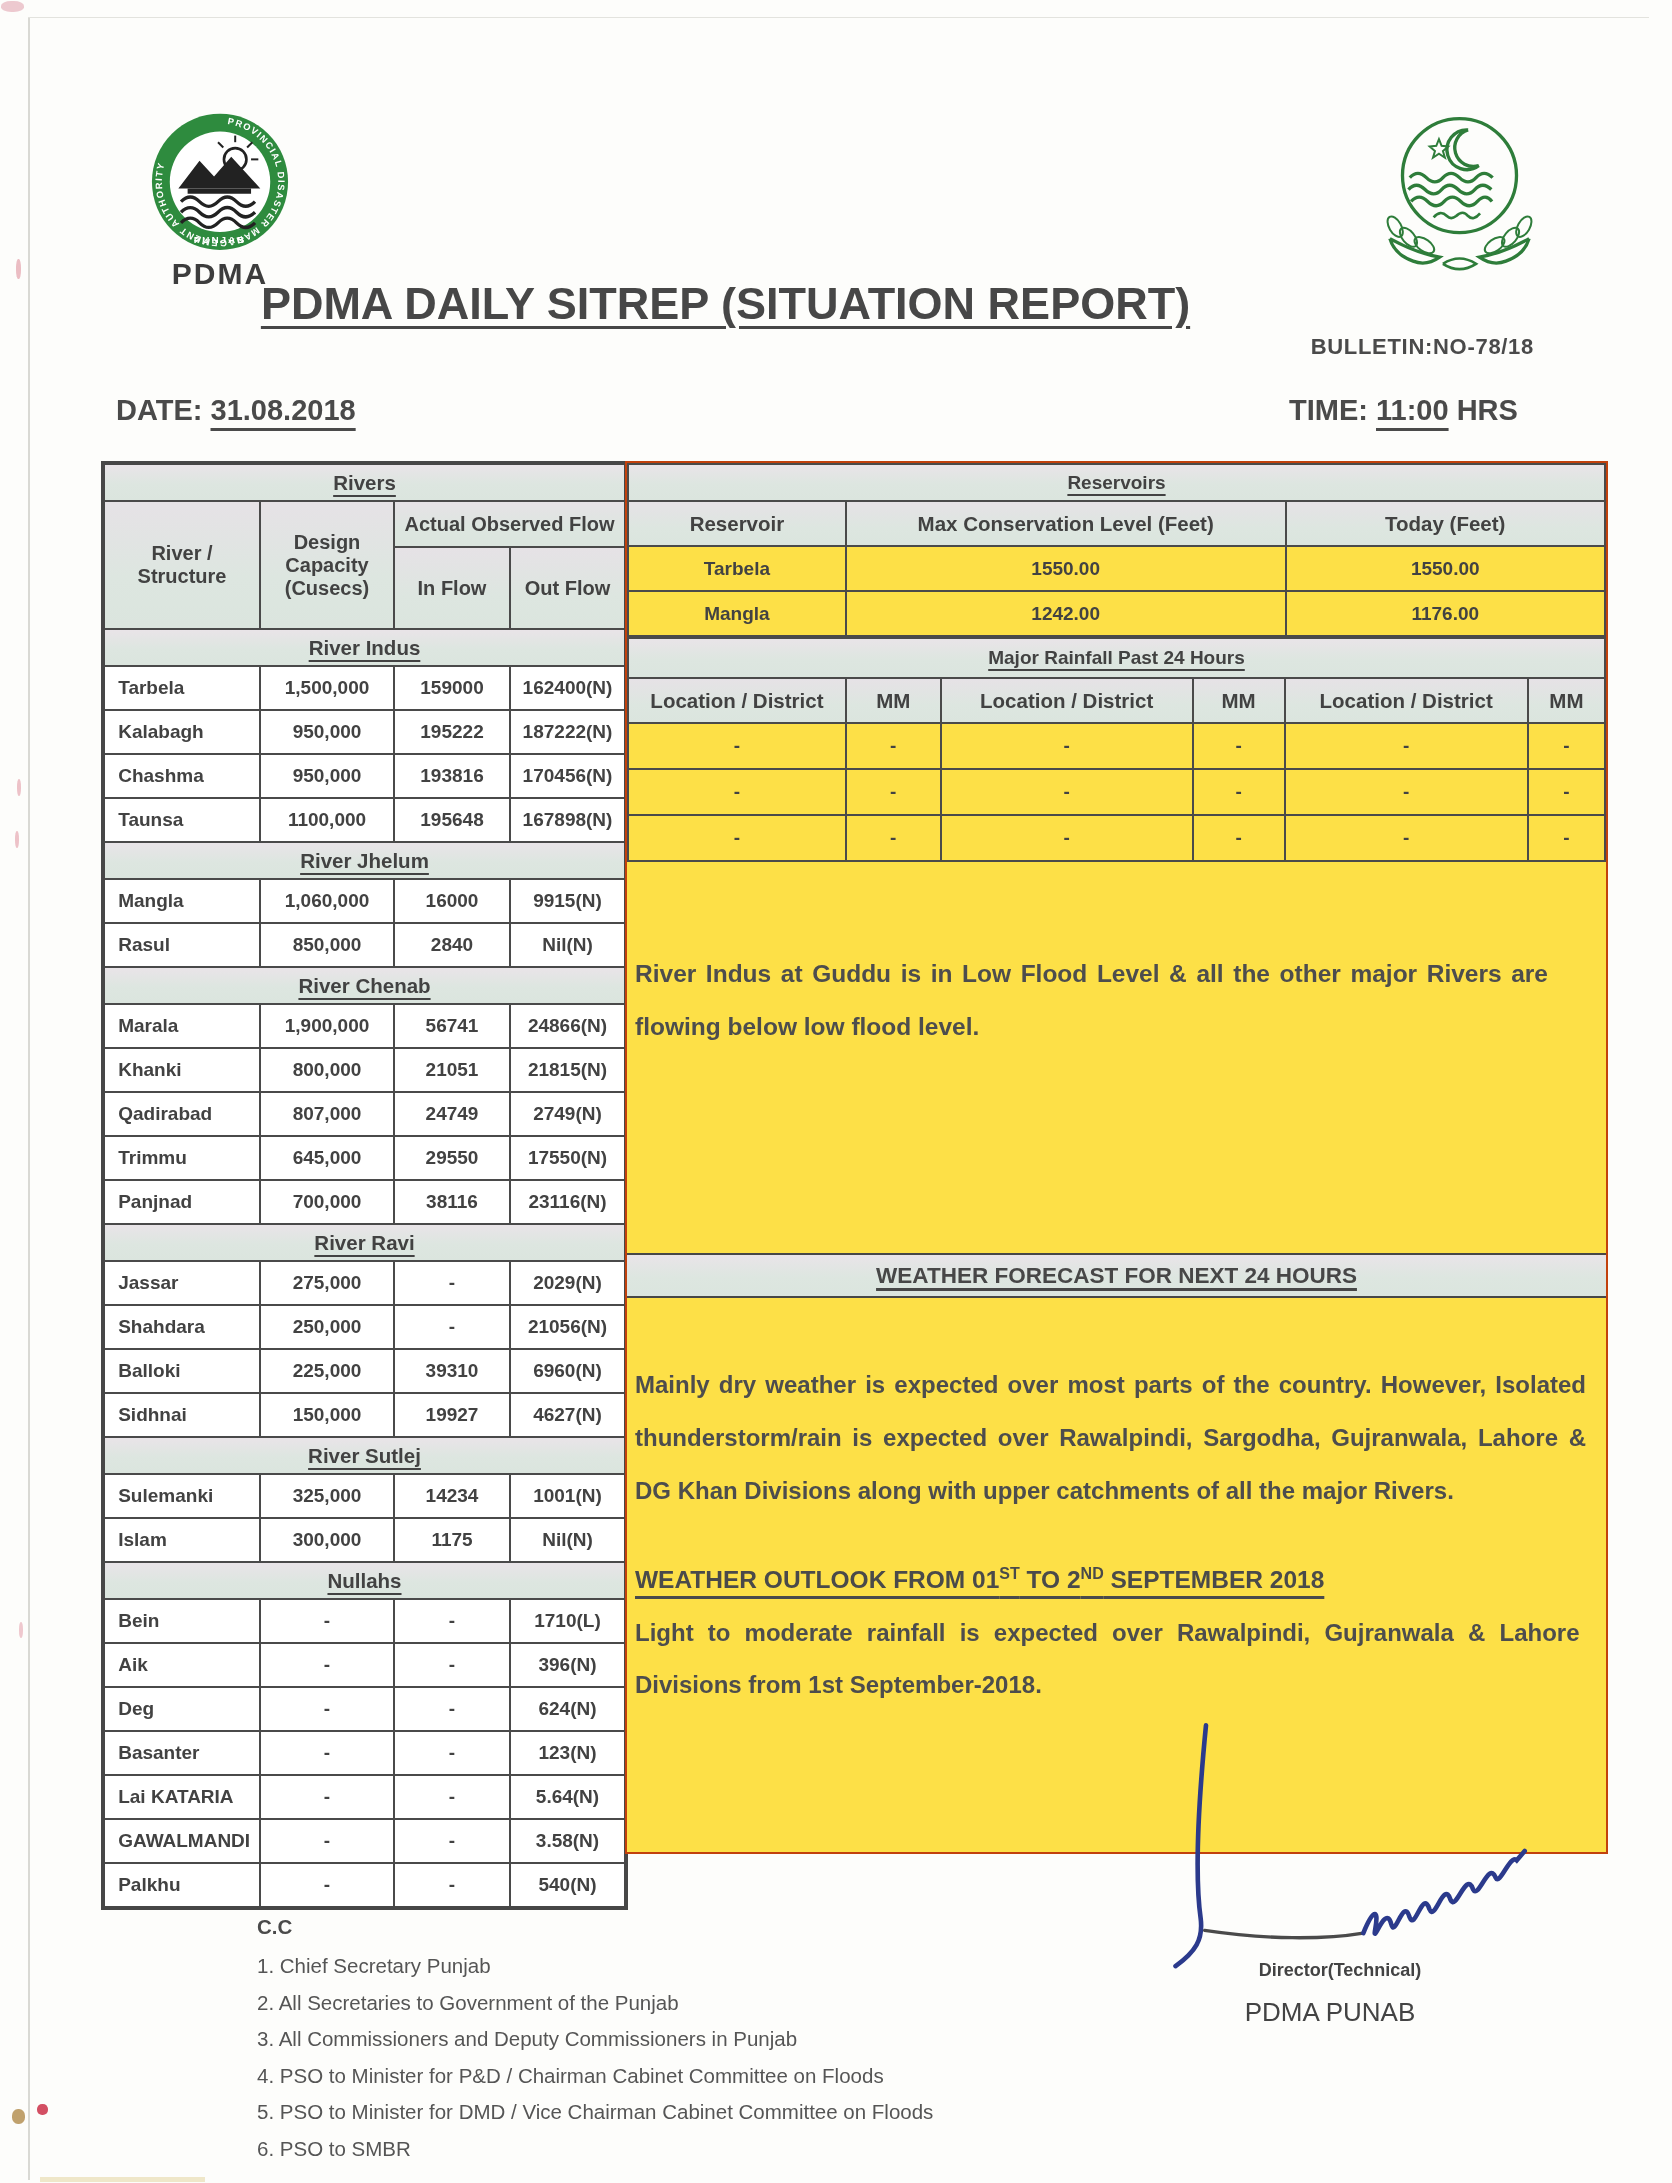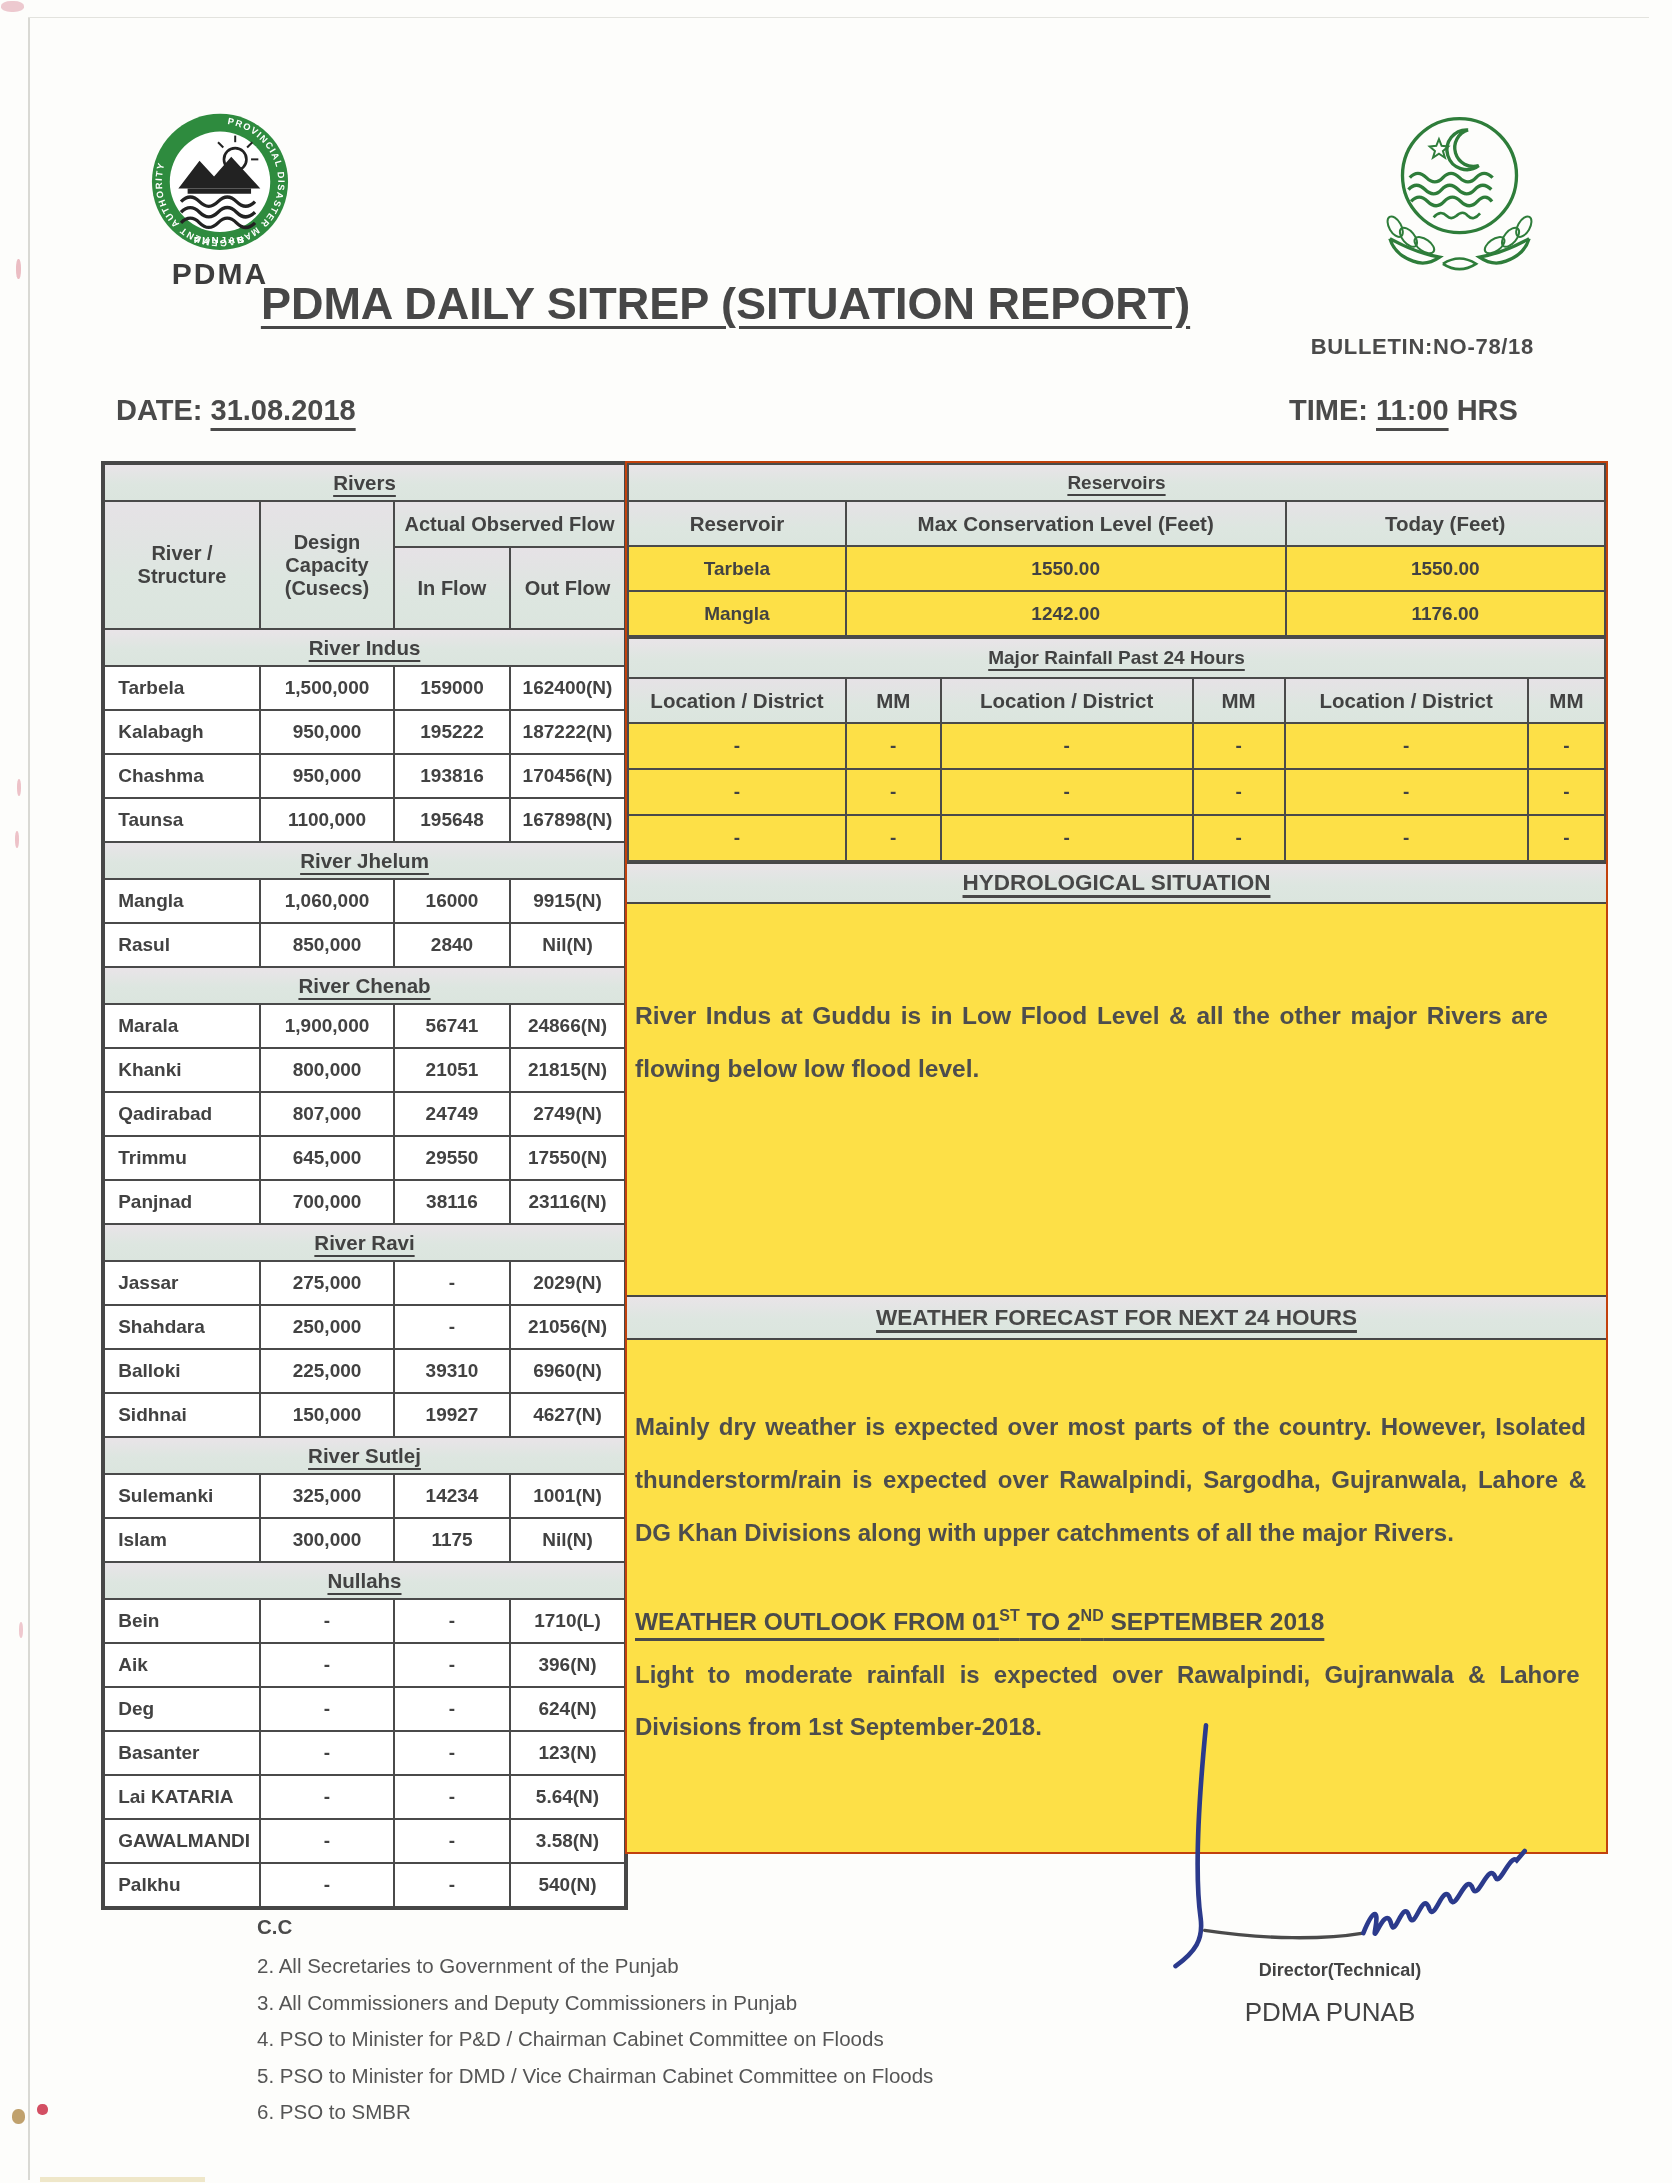--- a/index.html
+++ b/index.html
@@ -416,37 +416,35 @@
             <td>-</td>
             <td>-</td>
             <td>-</td>
             <td>-</td>
             <td>-</td>
             <td>-</td>
           </tr>
         </tbody>
     </table>
 
-    <div class="bandbar">
-        <span>HYDROLOGICAL SITUATION</span>
-      </div>
     <div class="hydro-text">River Indus at Guddu is in Low Flood Level &amp; all the other major Rivers are flowing below low flood level.</div>
 
     <div class="bandbar" style="height:41px;">
         <span>WEATHER FORECAST FOR NEXT 24 HOURS</span>
       </div>
     <div class="forecast-text">Mainly dry weather is expected over most parts of the country. However, Isolated thunderstorm/rain is expected over Rawalpindi, Sargodha, Gujranwala, Lahore &amp; DG Khan Divisions along with upper catchments of all the major Rivers.</div>
 
     <div class="outlook-head" id="outlook-head"><span class="ul"><span>WEATHER OUTLOOK FROM 01</span><sup>ST</sup><span> TO 2</span><sup>ND</sup><span> SEPTEMBER 2018</span></span></div>
     <div class="outlook-text">Light to moderate rainfall is expected over Rawalpindi, Gujranwala &amp; Lahore Divisions from 1st September-2018.</div>
   </div>
 
   <div class="cc">
     <div class="cc-label">C.C</div>
     <div id="cc-list">
+        <div class="cc-item">1. Chief Secretary Punjab</div>
         <div class="cc-item">2. All Secretaries to Government of the Punjab</div>
         <div class="cc-item">3. All Commissioners and Deputy Commissioners in Punjab</div>
         <div class="cc-item">4. PSO to Minister for P&amp;D / Chairman Cabinet Committee on Floods</div>
         <div class="cc-item">5. PSO to Minister for DMD / Vice Chairman Cabinet Committee on Floods</div>
         <div class="cc-item">6. PSO to SMBR</div>
       </div>
   </div>
 
   <svg class="abs" style="left:1161px;top:1720px;" width="410" height="278" viewBox="0 0 620 420">
     <path d="M68,8 C58,110 50,230 60,300 C64,332 52,350 22,372" fill="none" stroke="#2b3a8c" stroke-width="7" stroke-linecap="round"></path>

